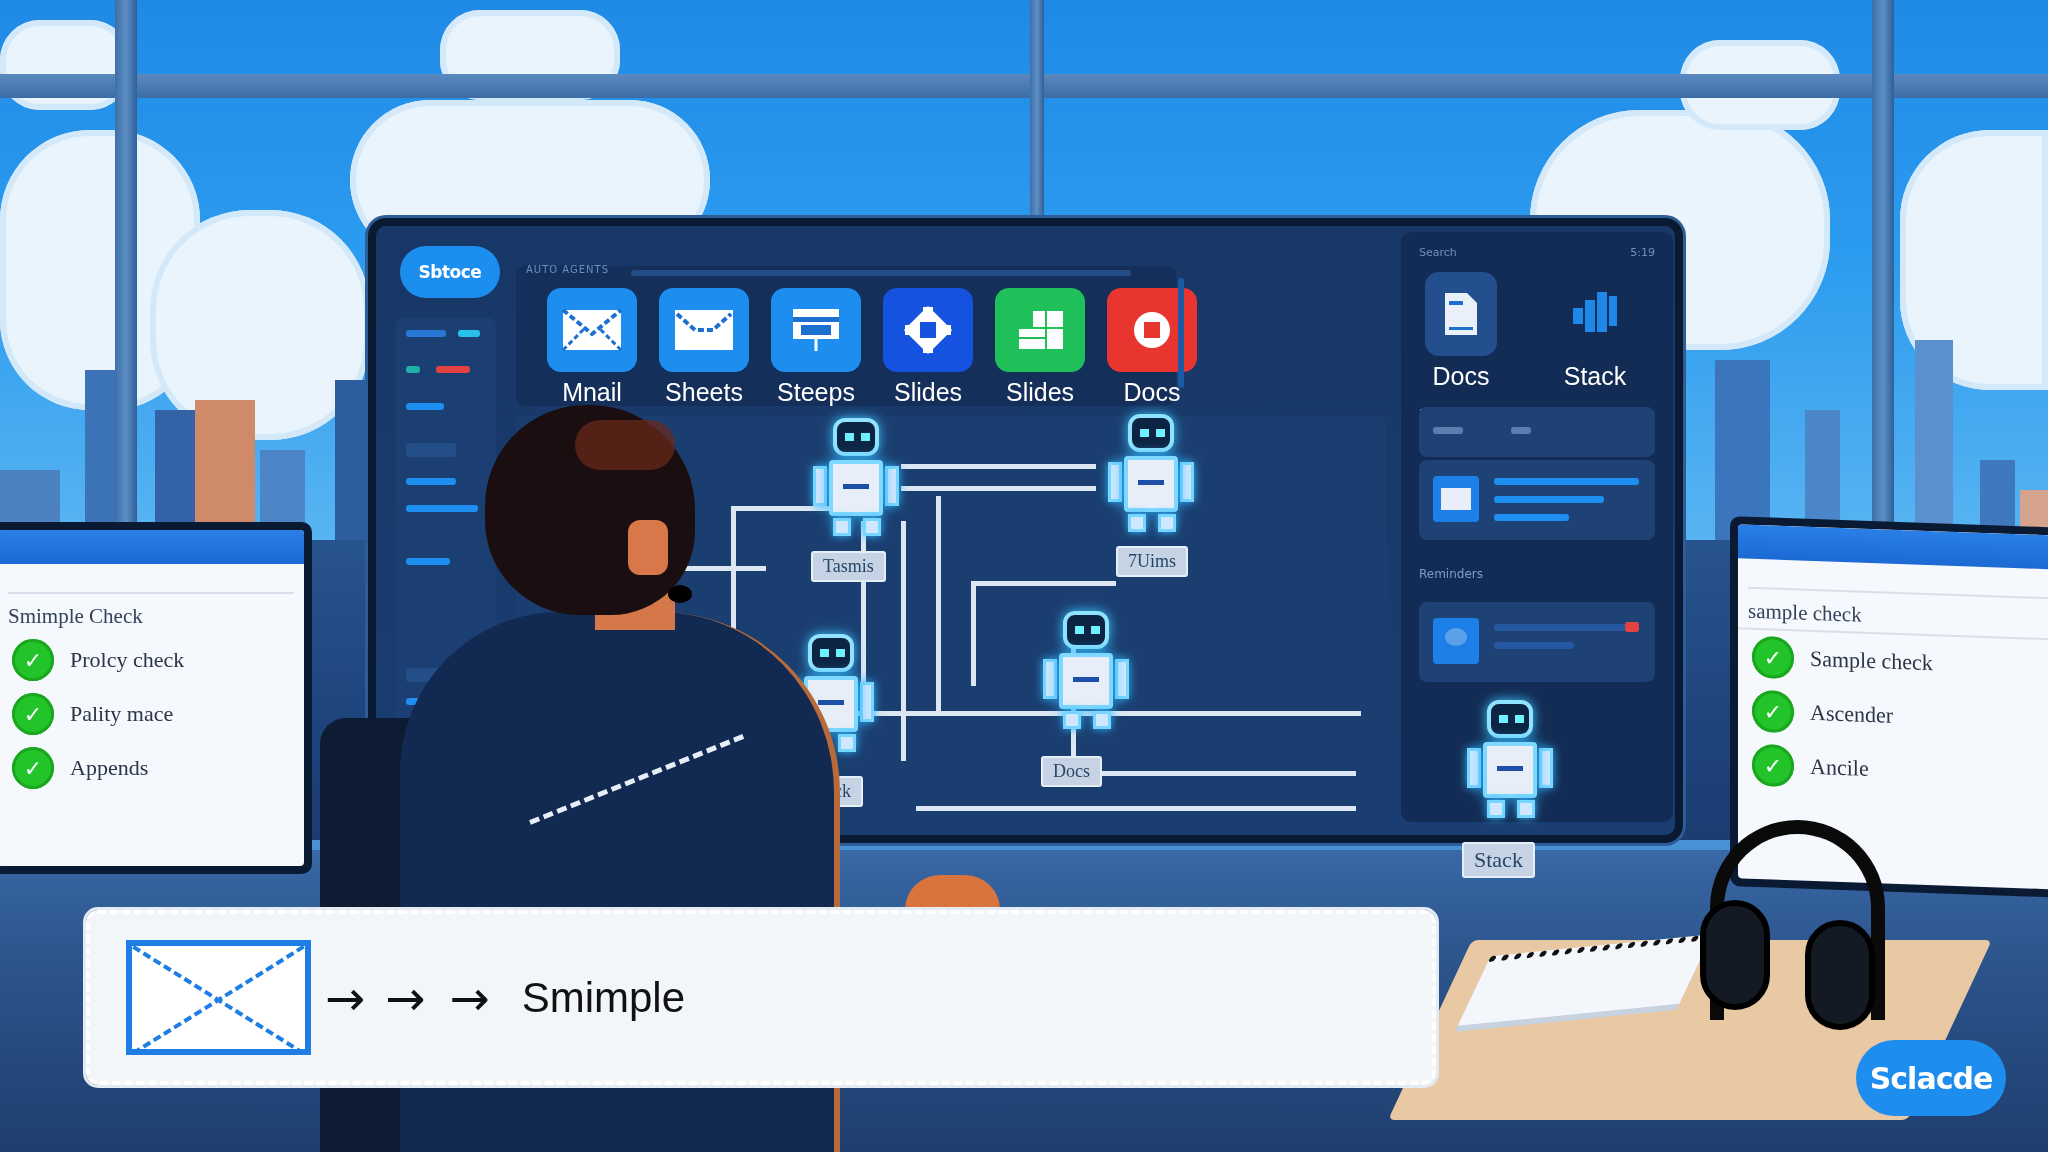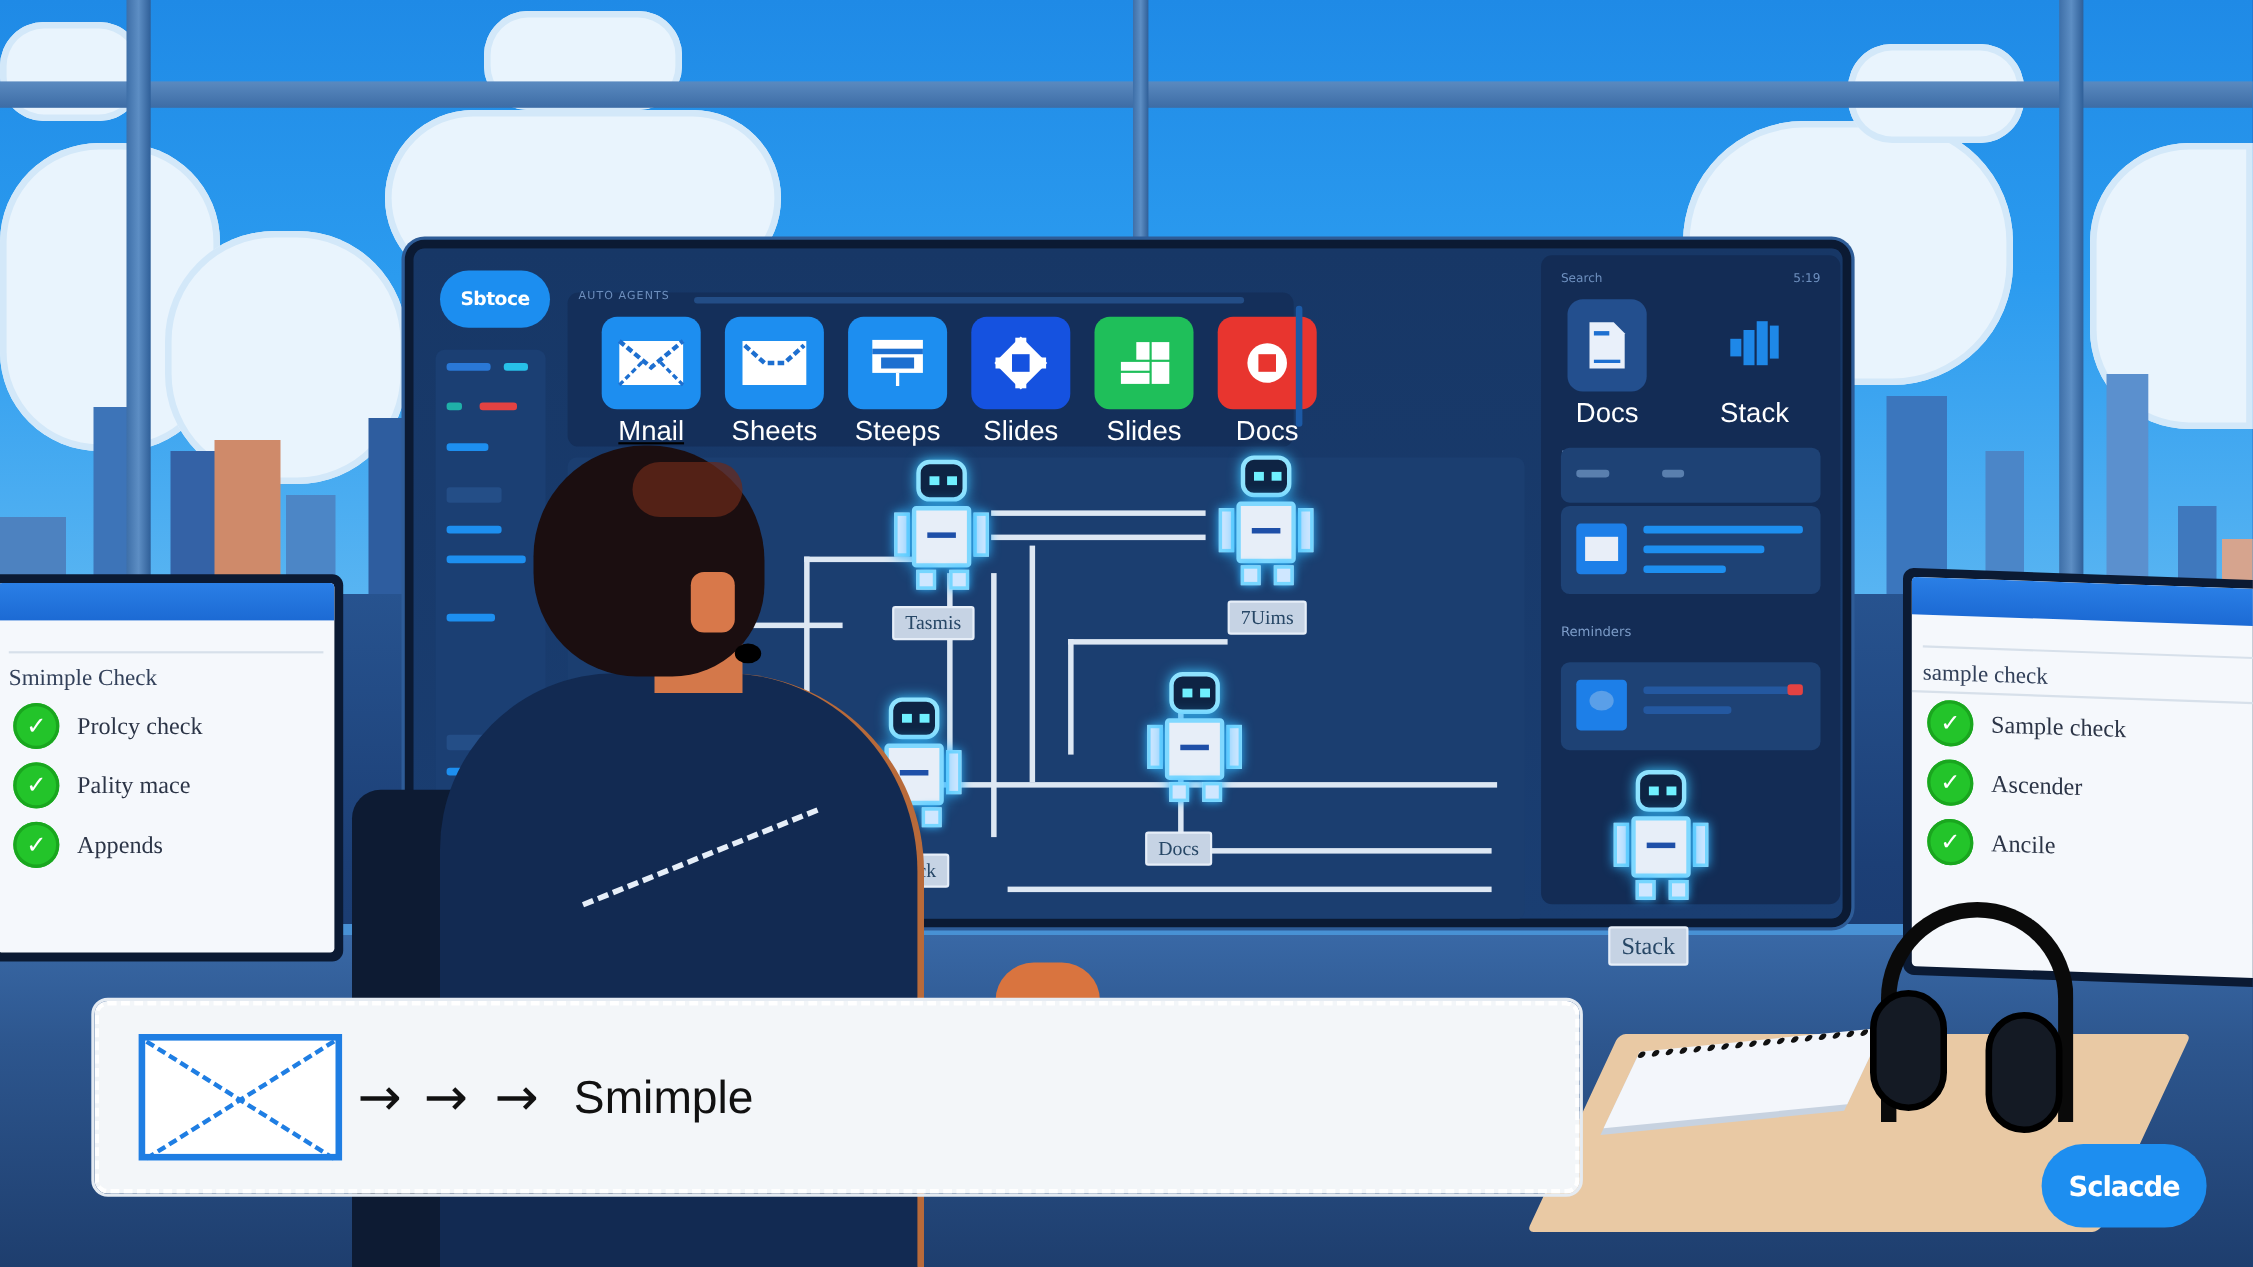--- a/index.html
+++ b/index.html
@@ -98,21 +98,21 @@
   .arrow { font-size: 48px; color: #111; margin: 0 10px; font-family: "DejaVu Sans", sans-serif; line-height: 1; }
   .step-box { border: 4px solid #111; border-radius: 10px; padding: 12px 16px; font-size: 40px; font-family: "Liberation Sans", sans-serif; color: #111; background: #f6f8fa; }
   .step-plain { font-size: 42px; font-family: "Liberation Sans", sans-serif; color: #111; margin-left: 22px; }
 
   
   .notepad { position: absolute; left: 1480px; top: 945px; width: 210px; height: 70px; background: #f3f6fb; border-top: 6px dotted #111;
     transform: skewX(-30deg) rotate(-6deg); box-shadow: 0 6px 0 #c7d2e0; }
   .headset-band { position: absolute; left: 1710px; top: 820px; width: 175px; height: 200px; border: 14px solid #0a0a0a; border-bottom: none; border-radius: 90px 90px 0 0; }
   .earcup { position: absolute; width: 70px; height: 110px; background: #141a24; border: 6px solid #000; border-radius: 40px; }
   .brand-badge { position: absolute; left: 1856px; top: 1040px; width: 150px; height: 76px; background: #1d8ef0; border-radius: 40px;
-    color: #fff; font-size: 25px; font-weight: bold; display: flex; align-items: center; justify-content: center; letter-spacing: -1px; }
+    color: #fff; font-size: 30px; font-weight: bold; display: flex; align-items: center; justify-content: center; letter-spacing: -1px; }
 </style>
 </head>
 <body>
 
 <div class="sky"></div>
 <div class="cloud" style="left:0;top:20px;width:130px;height:90px;"></div>
 <div class="cloud" style="left:0;top:130px;width:200px;height:280px;border-radius:90px;"></div>
 <div class="cloud" style="left:150px;top:210px;width:220px;height:230px;border-radius:100px;"></div>
 <div class="cloud" style="left:350px;top:100px;width:360px;height:160px;border-radius:80px;"></div>
 <div class="cloud" style="left:440px;top:10px;width:180px;height:90px;"></div>
@@ -160,21 +160,21 @@
       <div class="sb-line" style="left:10px;top:240px;width:44px;"></div>
       <div class="sb-line" style="left:10px;top:350px;width:82px;background:#244e87;height:14px;"></div>
       <div class="sb-line" style="left:10px;top:380px;width:68px;"></div>
       <div class="sb-line" style="left:10px;top:410px;width:45px;"></div>
     </div>
 
     <div class="app-row">
       <div class="topbar-text" style="left:10px;top:-2px;">AUTO AGENTS</div>
       <div class="topbar-rule" style="left:115px;top:4px;"></div>
 
-      <div class="app" style="left:30px;top:22px;text-decoration:underline;">
+      <div class="app" style="left:30px;top:22px;">
         <div class="app-icon" style="background:#1d8ef0;">
           <svg width="62" height="44" viewBox="0 0 62 44">
               <rect x="2" y="2" width="58" height="40" fill="#fff"></rect>
               <path d="M2 2 L31 26 L60 2" stroke="#1d6fd0" stroke-width="4" fill="none" stroke-dasharray="6 3"></path>
               <path d="M2 42 L24 20 M60 42 L38 20" stroke="#1d6fd0" stroke-width="3" stroke-dasharray="5 3"></path>
             </svg>
         </div>
         <div class="app-label">Mnail</div>
       </div>
       <div class="app" style="left:142px;top:22px;">

